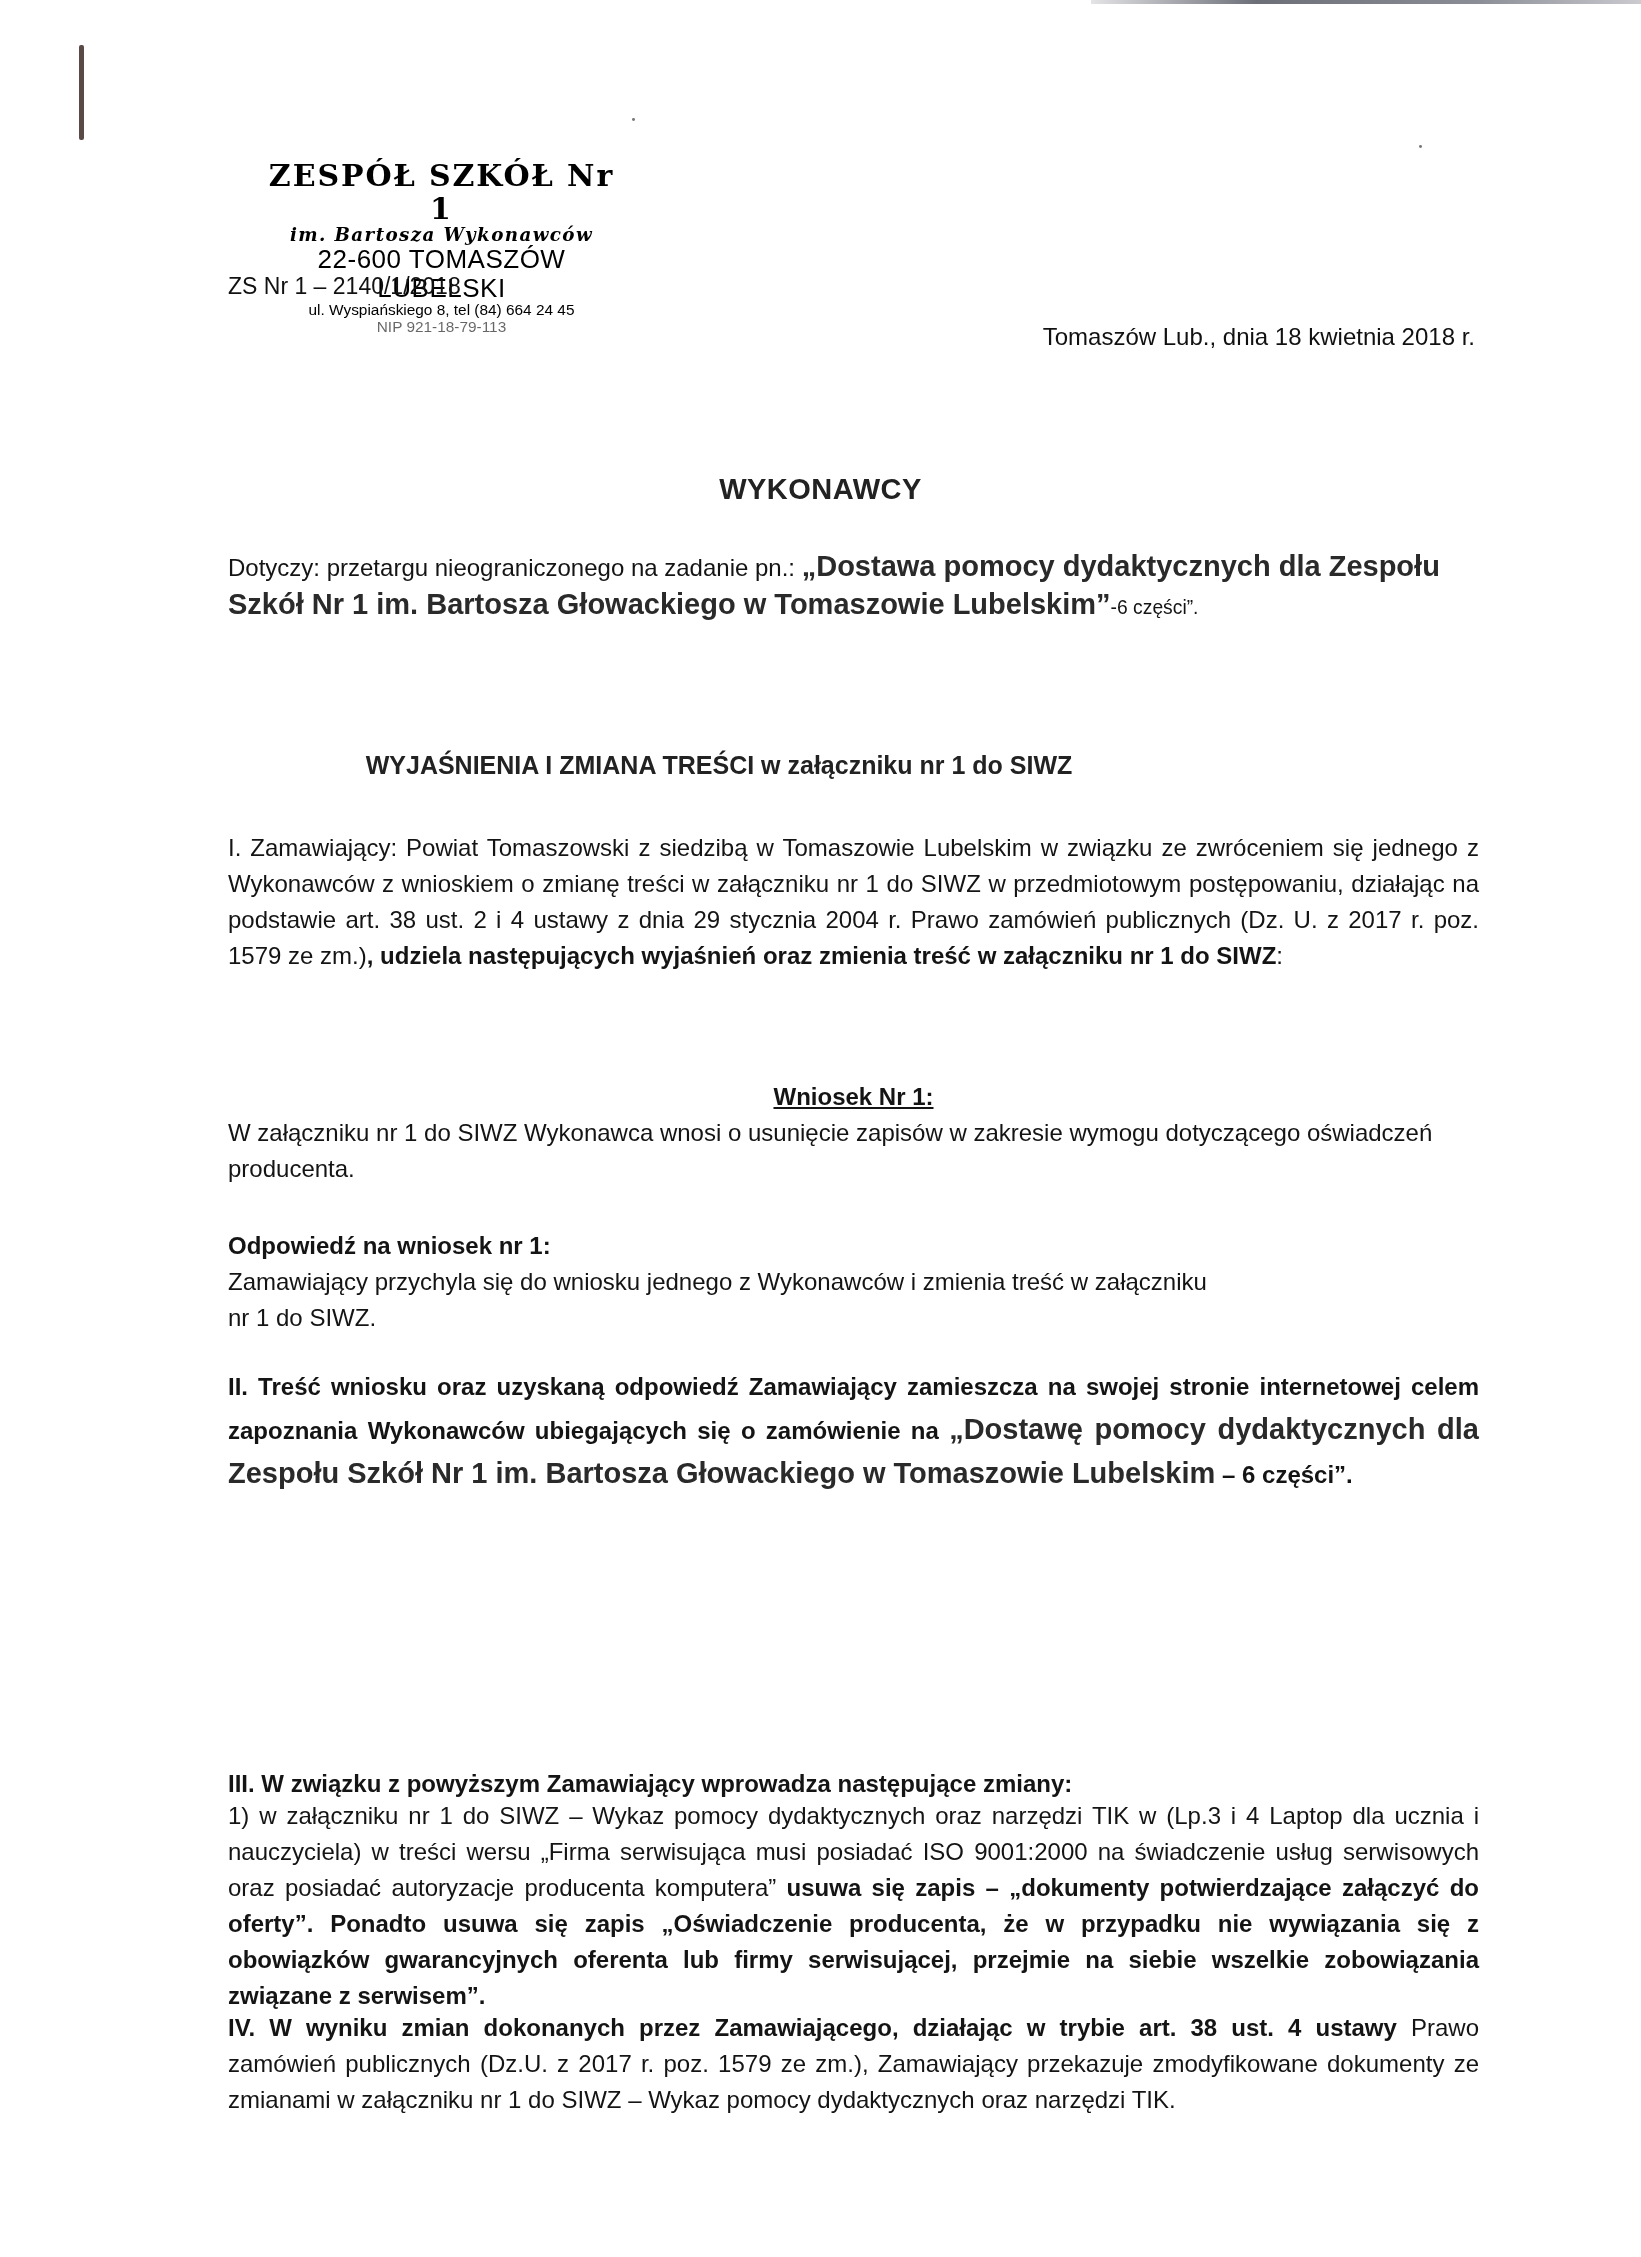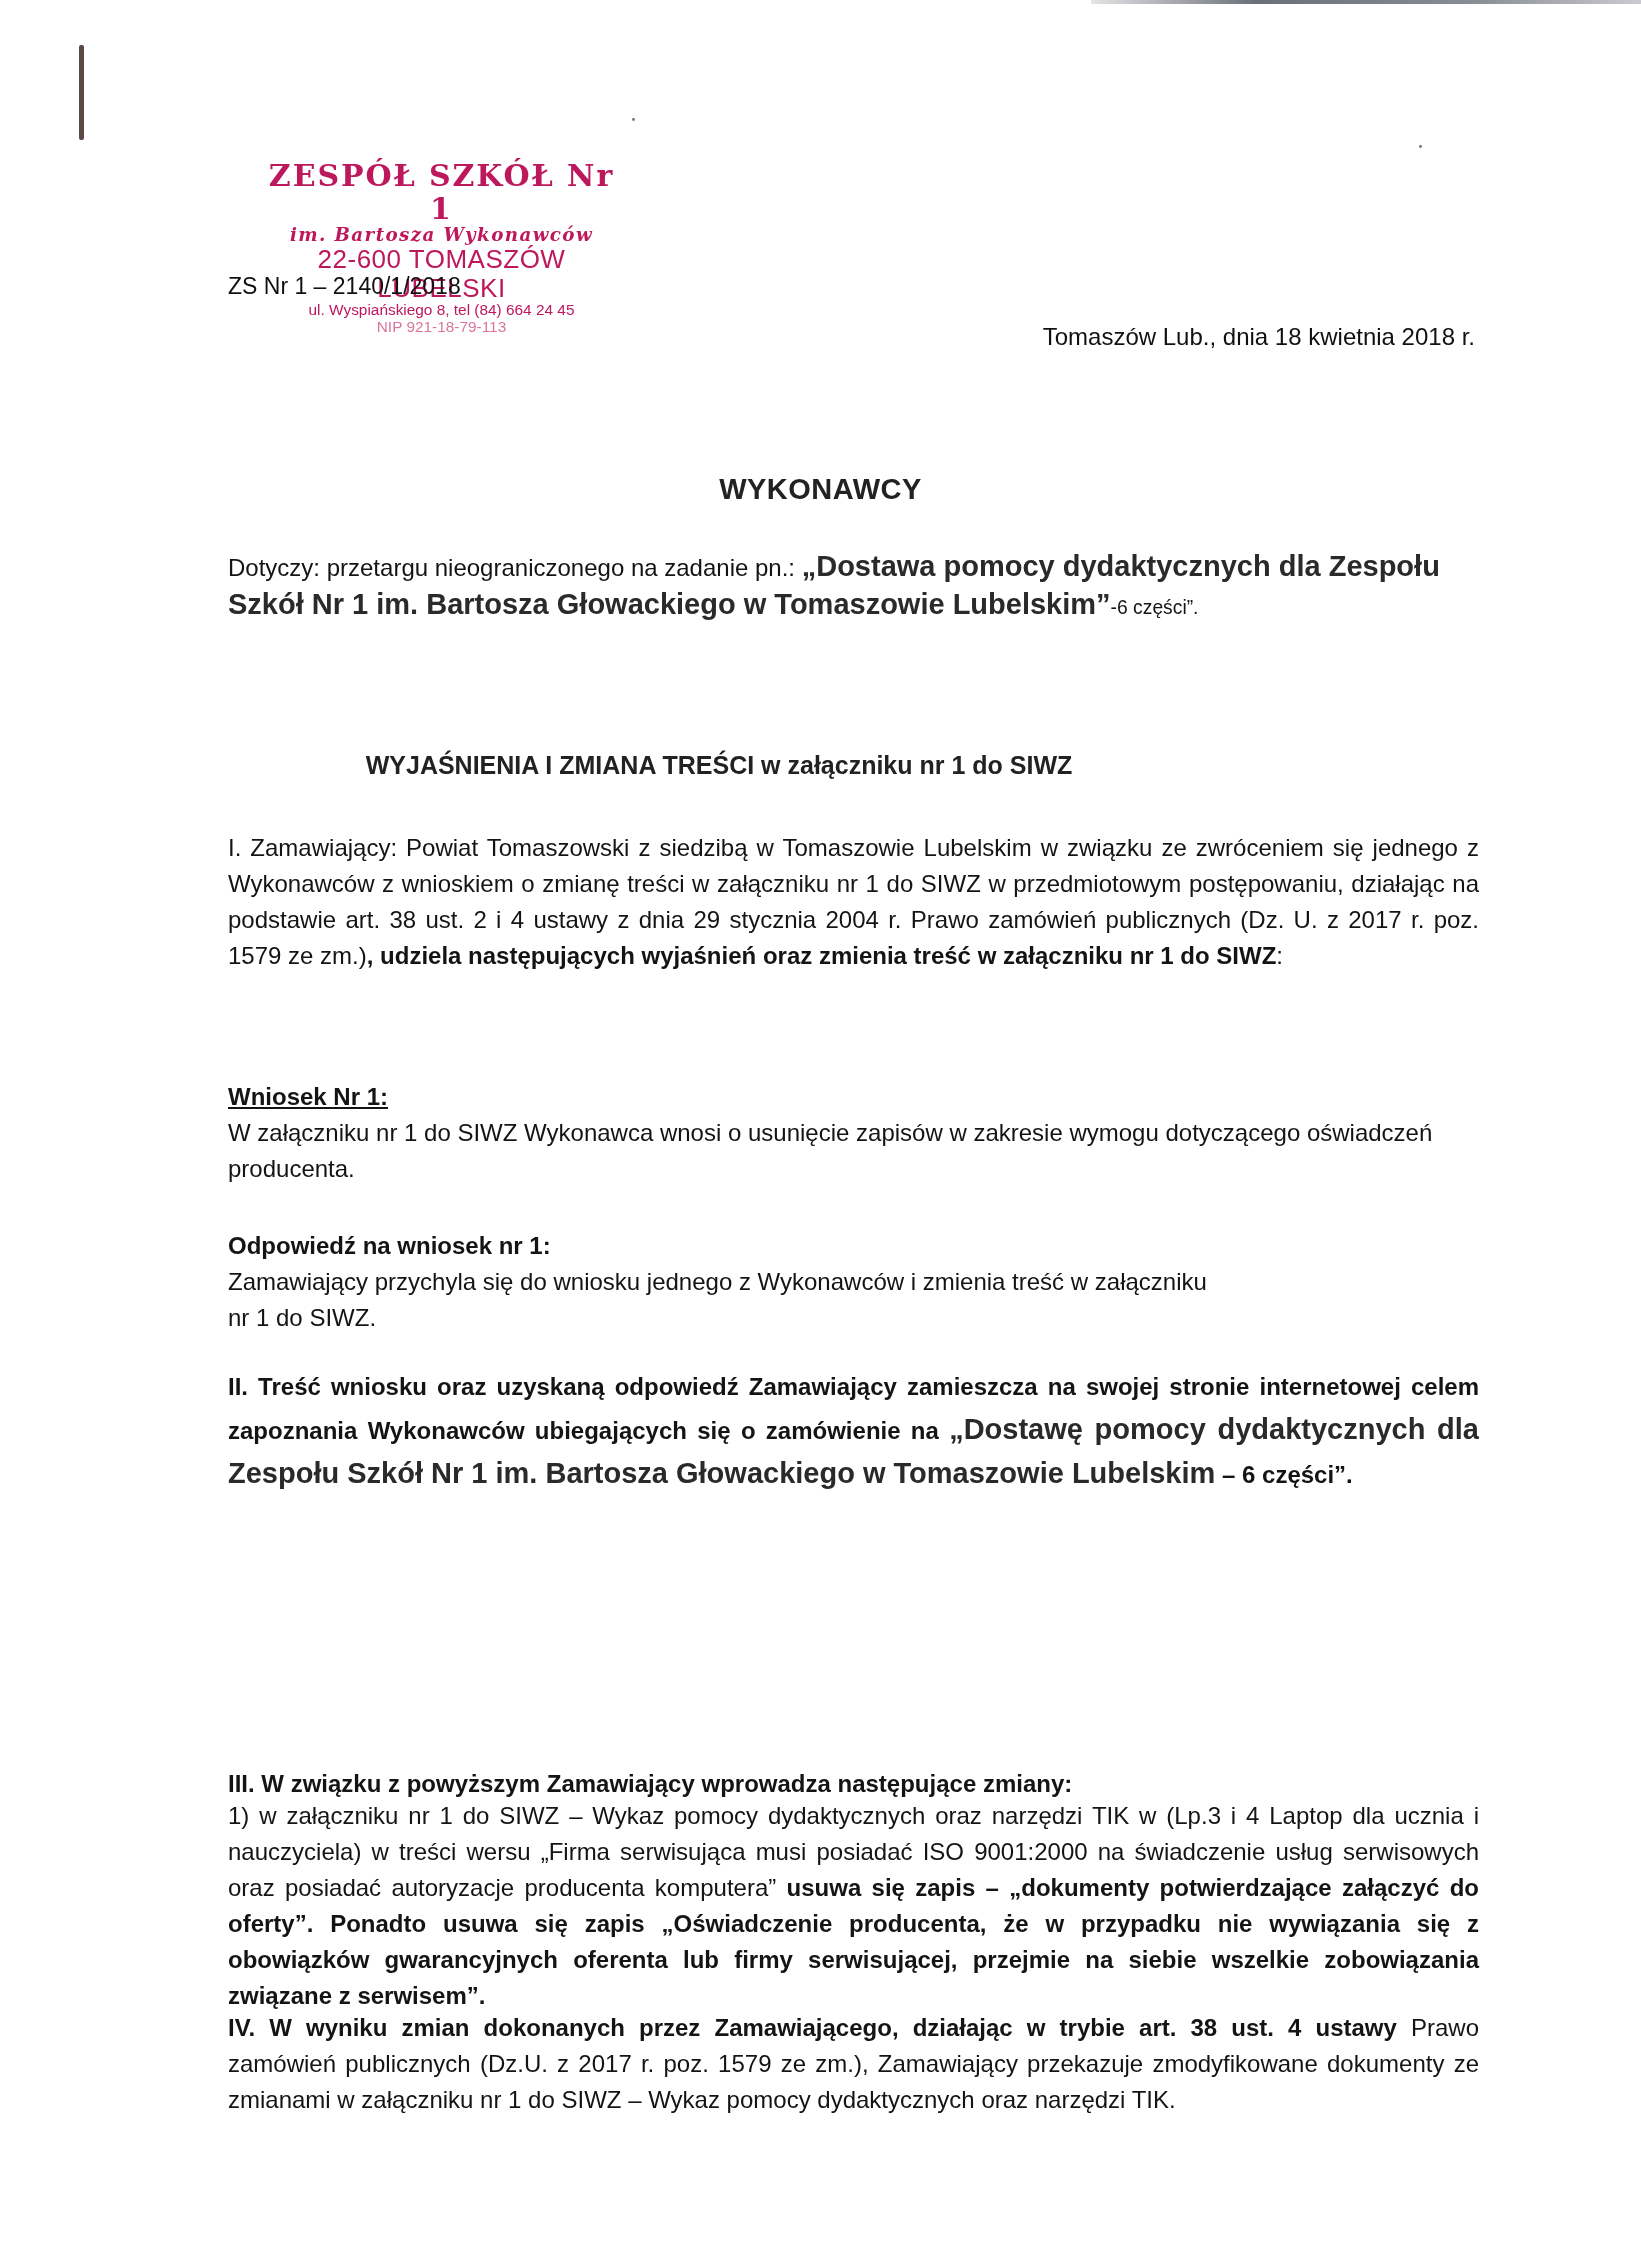--- a/index.html
+++ b/index.html
@@ -13,21 +13,21 @@
     background: linear-gradient(90deg, rgba(120,120,130,0.2), #6c6f78 30%, #8a8d95 70%, rgba(150,150,160,0.5));
   }
   .margin-mark {
     position: absolute; left: 79px; top: 45px; width: 4.8px; height: 95px;
     background: #5a4a46; border-radius: 1.9px;
   }
   .speck { position: absolute; width: 2.9px; height: 2.9px; background: #777; border-radius: 50%; }
 
   .stamp {
     position: absolute; left: 263px; top: 159px; width: 357px;
-    color: #be185d; text-align: center; line-height: 1.1;
+    color: #000000; text-align: center; line-height: 1.1;
   }
   .stamp .s1 { font-family: "DejaVu Serif", serif; font-weight: bold; font-size: 30px; letter-spacing: 1.9px; }
   .stamp .s2 { font-family: "DejaVu Serif", serif; font-style: italic; font-weight: bold; font-size: 18.3px; letter-spacing: 1.4px; }
   .stamp .s3 { font-family: "Liberation Sans", sans-serif; font-size: 26px; letter-spacing: 0.5px; }
   .stamp .s4 { font-family: "Liberation Sans", sans-serif; font-size: 15.4px; }
   .stamp .s5 { font-family: "Liberation Sans", sans-serif; font-size: 15.4px; opacity: 0.6; }
 
   .ref {
     position: absolute; left: 228px; top: 273px; font-size: 23px; color: #111;
     font-family: "Liberation Sans", sans-serif;
@@ -39,21 +39,21 @@
     position: absolute; left: 0; width: 1641px; top: 473px; text-align: center;
     font-weight: bold; font-size: 29px; color: #222; letter-spacing: 0.5px;
   }
   .text-block {
     position: absolute; left: 228px; width: 1251px; font-size: 24px; line-height: 36px; color: #141414;
   }
   .text-block.justify { text-align: justify; }
   .big { font-weight: bold; font-size: 29px; color: #2a2a2a; }
   .small { font-size: 19.3px; }
   .b { font-weight: bold; }
-  .u { text-decoration: underline; font-weight: bold; }
+  .u { text-decoration: underline; font-weight: bold; text-align: center; }
   .heading-center {
     position: absolute; left: 0; width: 1438px; top: 751px; text-align: center;
     font-weight: bold; font-size: 25px; color: #222;
   }
   p { margin: 0; }
 </style>
 </head>
 <body>
 
 <div class="scan-edge"></div>

